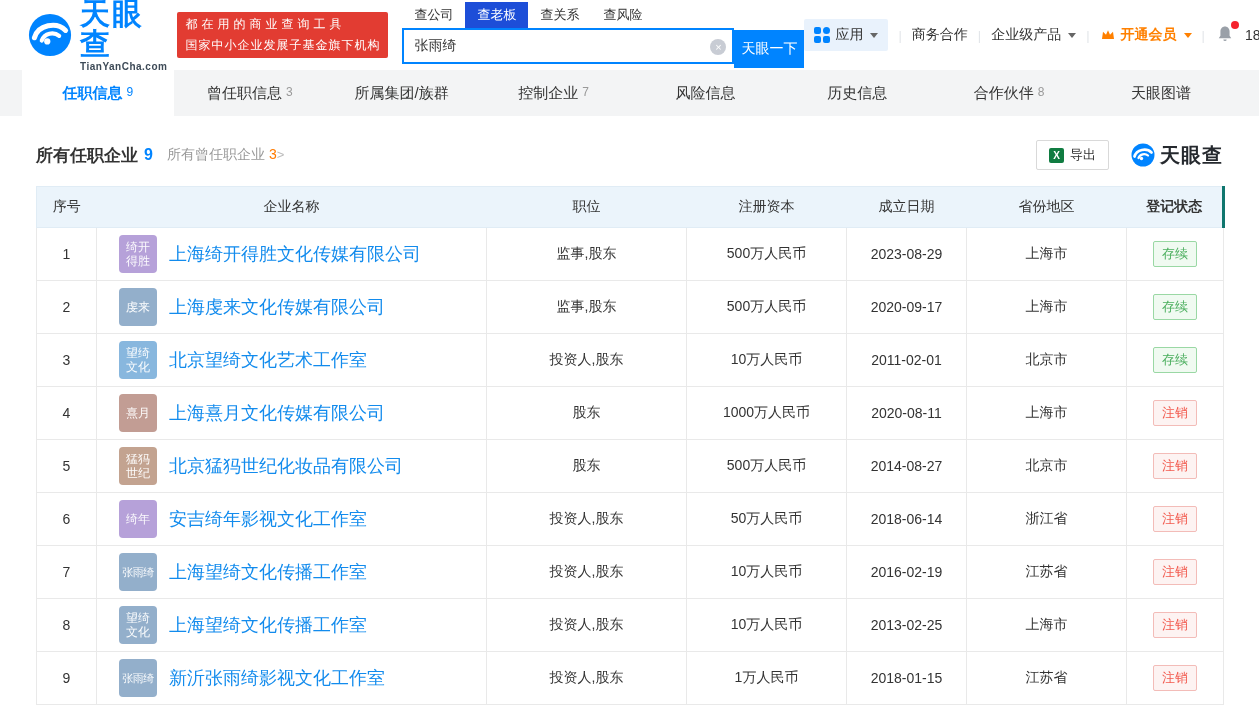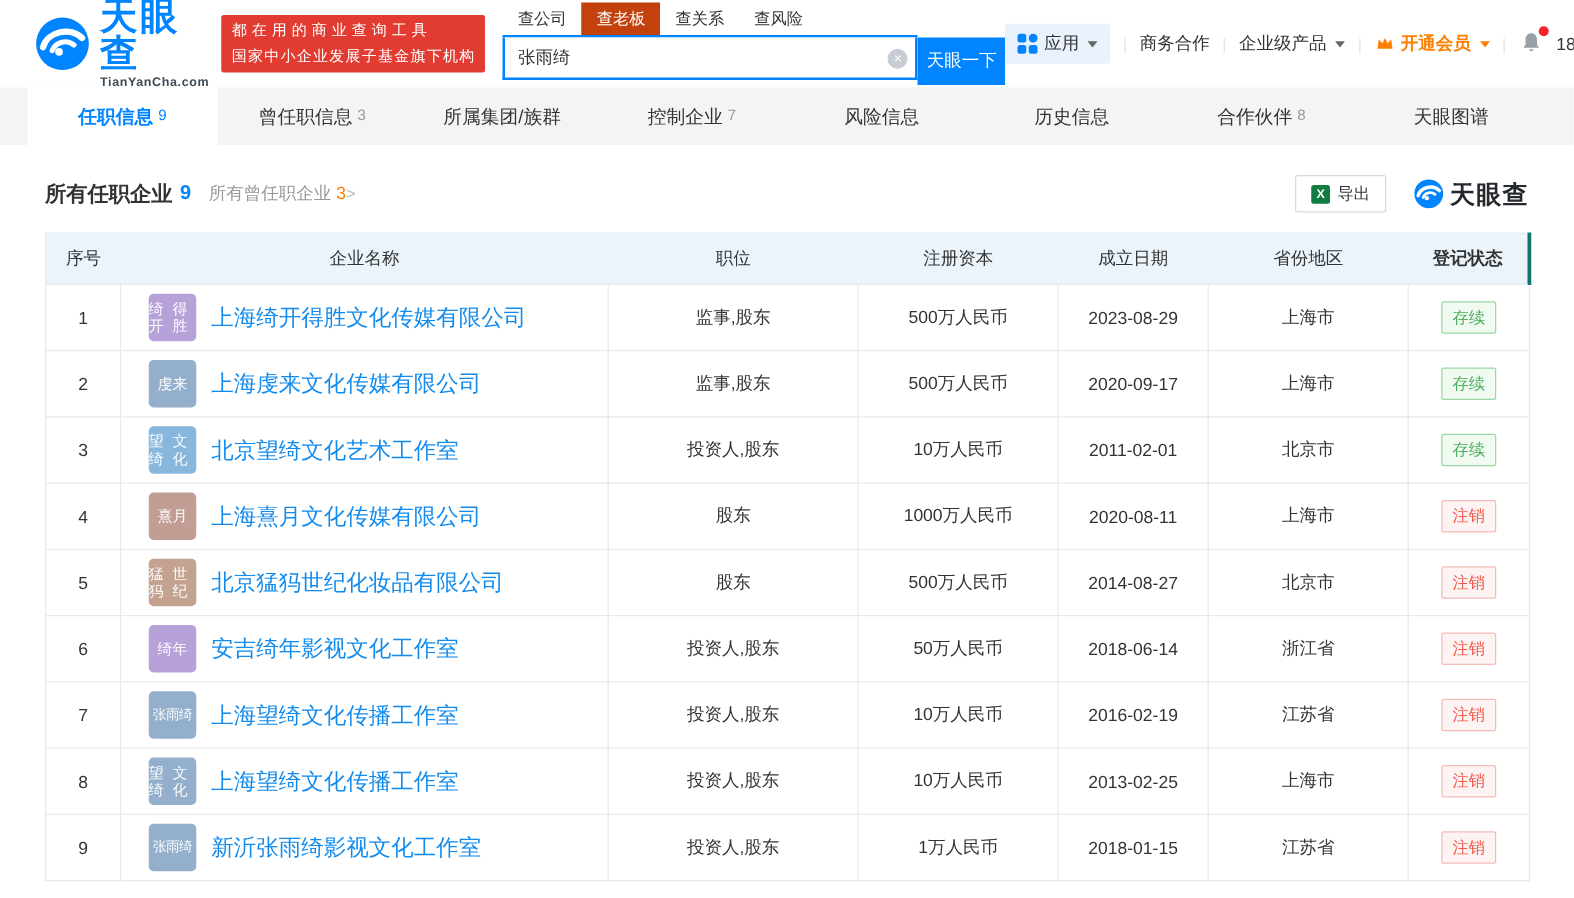--- a/index.html
+++ b/index.html
@@ -14,21 +14,21 @@
   .logo-title { font-size:30px; font-weight:bold; color:#0084ff; letter-spacing:2px; }
   .logo-sub { font-size:10px; color:#3d4a57; font-weight:bold; letter-spacing:.5px; margin-top:3px; }
   .slogan-badge { background:#e23c32; color:#fff; border-radius:2px; padding:5px 8px; margin-left:10px;
     display:flex; flex-direction:column; justify-content:center; height:46px; }
   .slogan-l1 { font-size:12px; letter-spacing:4px; white-space:nowrap; }
   .slogan-l2 { font-size:12px; letter-spacing:1px; margin-top:4px; white-space:nowrap; }
 
   .search-block { margin-left:14px; width:402px; }
   .search-tabs { display:flex; width:332px; border-bottom:2px solid #0084ff; }
   .search-tab { font-size:13px; padding:4px 12px; cursor:pointer; color:#333; }
-  .search-tab.active { background:#c2410c; color:#fff; }
+  .search-tab.active { background:#1d4ed8; color:#fff; }
   .search-input-row { display:flex; }
   .search-input-box { position:relative; width:332px; }
   .search-input { width:100%; height:34px; border:2px solid #0084ff; border-top:none; outline:none;
     font-size:14px; padding:0 30px 0 10px; color:#333; font-family:inherit; }
   .clear-icon { position:absolute; right:8px; top:9px; width:16px; height:16px; border-radius:50%;
     background:#c8ccd4; color:#fff; font-size:11px; line-height:16px; text-align:center; cursor:pointer; }
   .search-btn { width:70px; height:38px; background:#0084ff; color:#fff; border:none; font-size:14px;
     cursor:pointer; font-family:inherit; }
 
   .header-right { margin-left:auto; display:flex; align-items:center; gap:10px; font-size:14px; white-space:nowrap; }
@@ -73,21 +73,21 @@
   .biz-table { margin:0 36px; border-collapse:collapse; width:1187px; table-layout:fixed; }
   .biz-table th { background:#ebf4fb; font-weight:normal; font-size:14px; color:#333; height:41px;
     border:1px solid #e0ecf5; border-left:none; border-right:none; }
   .biz-table th:first-child { border-left:1px solid #e0ecf5; }
   .biz-table th:last-child { border-right:3px solid #0f766e;font-weight:bold; }
   .biz-table td { border:1px solid #e9e9e9; font-size:14px; color:#333; text-align:center; height:53px; padding:0 6px; }
   .col-no{width:60px} .col-company{width:390px} .col-pos{width:200px} .col-cap{width:160px}
   .col-date{width:120px} .col-region{width:160px} .col-status{width:97px}
   .company-cell { display:flex; align-items:center; gap:12px; padding-left:16px; text-align:left; }
   .avatar { width:38px; height:38px; border-radius:4px; color:rgba(255,255,255,.96); display:flex;
-    flex-direction:row; align-items:center; justify-content:center; font-size:12px; line-height:14px;
+    flex-direction:column; align-items:center; justify-content:center; font-size:12px; line-height:14px;
     flex:0 0 auto; }
   .avatar.small { font-size:11px; letter-spacing:-.5px; }
   .company-link { color:#128bed; text-decoration:none; font-size:18px; cursor:pointer; }
   .status-badge { display:inline-block; font-size:13px; padding:3px 8px; border-radius:2px; }
   .status-badge.active { color:#4caf5f; background:#f0faf1; border:1px solid #9ad8a4; }
   .status-badge.cancelled { color:#f25a4e; background:#fdf3f2; border:1px solid #f3bcb8; }
 </style>
 </head>
 <body>
 

